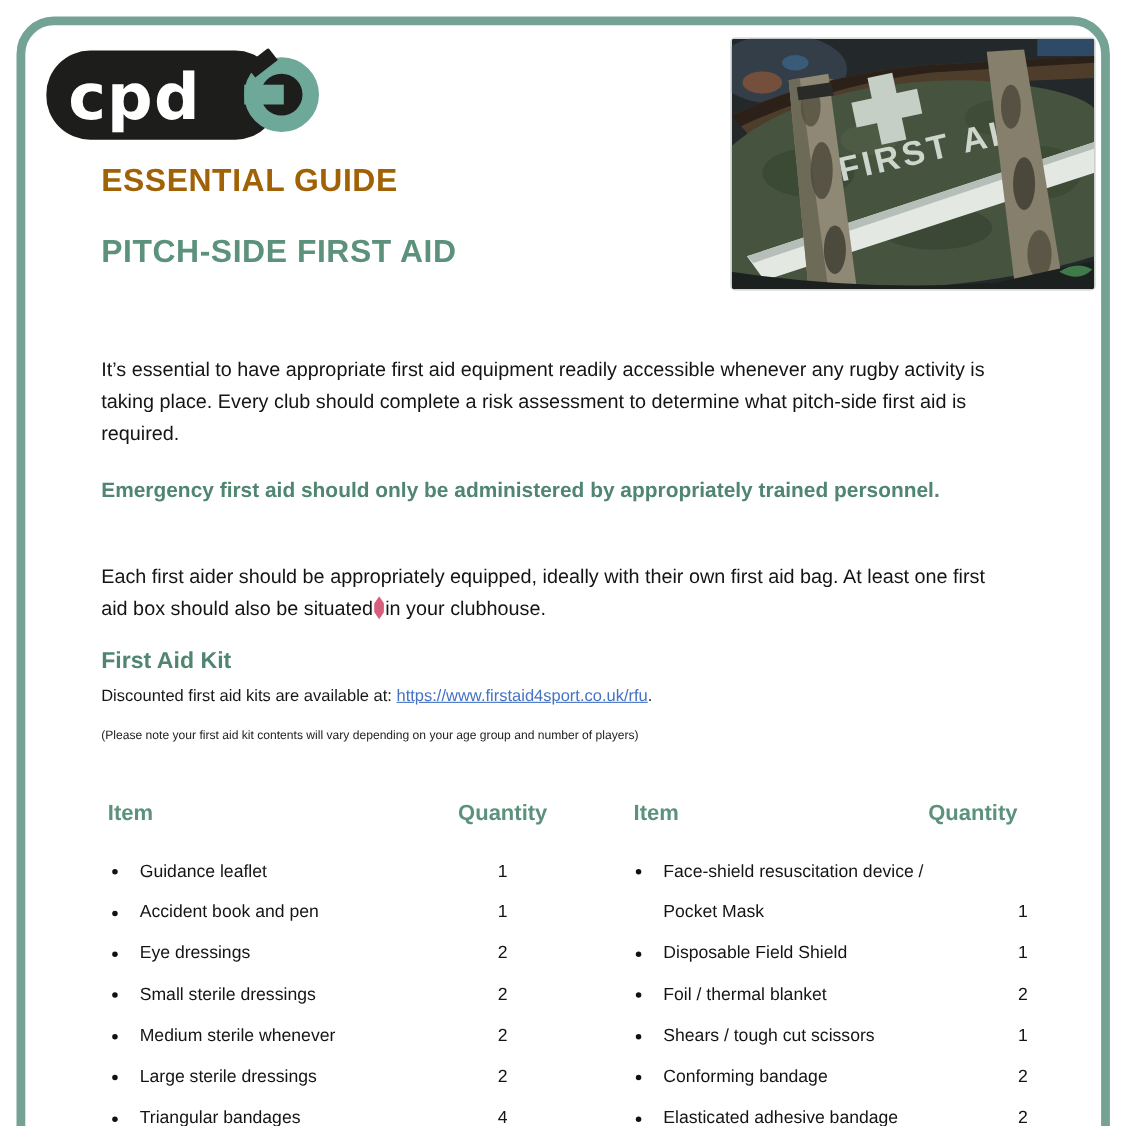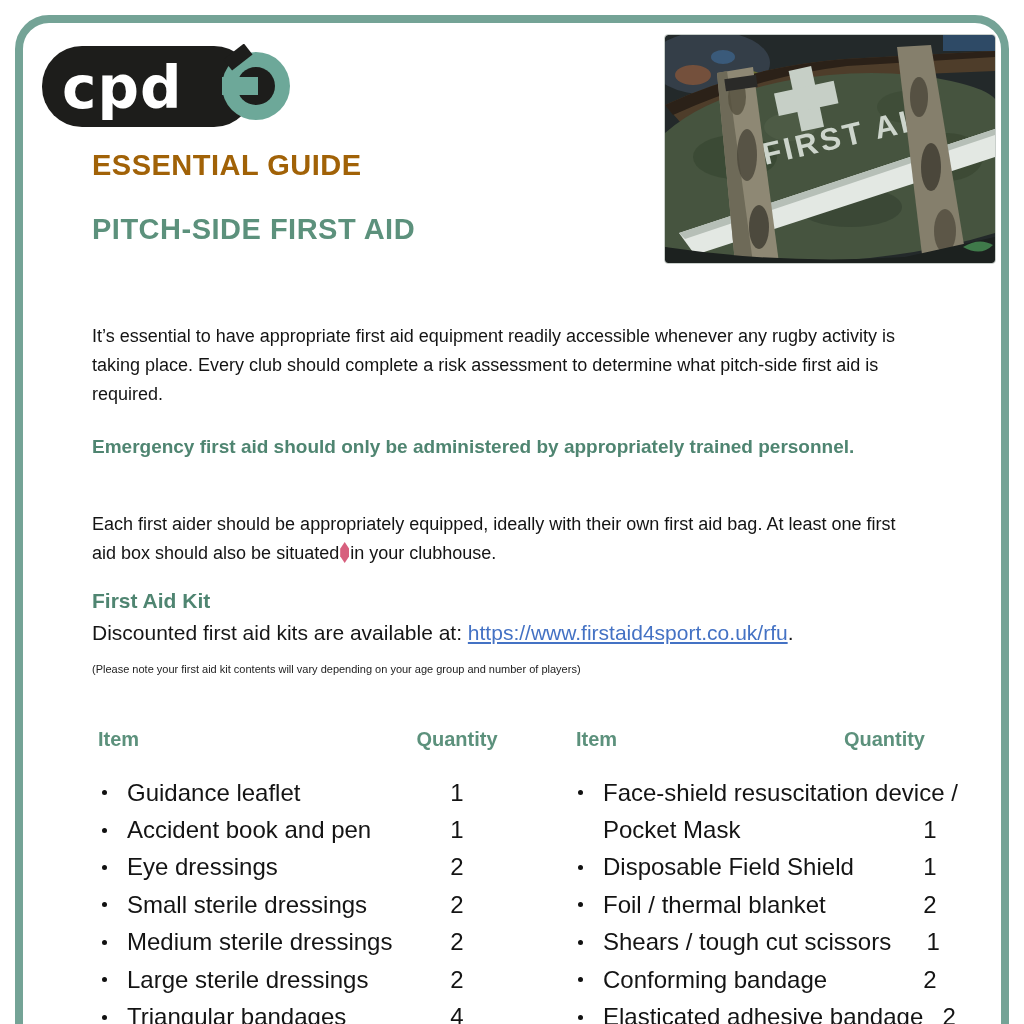--- a/index.html
+++ b/index.html
@@ -45,38 +45,38 @@
     display:inline-block;width:9px;height:21px;margin:0 1px;
     background:#d75f7d;vertical-align:-4px;
     clip-path:polygon(50% 0,100% 32%,100% 68%,50% 100%,0 68%,0 32%);
   }
   .kit-heading{
     position:absolute;left:92px;top:589px;
     font-size:21px;font-weight:bold;color:#4f8571;
   }
   .kit-link-line{
     position:absolute;left:92px;top:618px;width:860px;
-    font-size:21px;line-height:29px;
+    font-size:15px;line-height:29px;
   }
   .kit-link-line a{color:#4472c4;text-decoration:underline;}
   .kit-note{
     position:absolute;left:92px;top:663px;width:880px;
     font-size:11px;color:#222;
   }
   
   .kit-table{position:absolute;left:92px;top:728px;width:840px;}
   .kit-col{position:absolute;top:0;}
   .col-left{left:0;width:410px;}
   .col-right{left:478px;width:405px;}
   .kit-head{display:flex;align-items:baseline;height:30px;}
   .head-item{flex:1;font-size:20px;font-weight:bold;color:#5c917c;padding-left:6px;}
   .head-qty{width:90px;font-size:20px;font-weight:bold;color:#5c917c;text-align:center;}
   .col-right .head-qty{text-align:right;margin-right:50px;}
   .kit-rows{margin-top:16px;}
-  .kit-row{display:flex;align-items:center;height:37.4px;font-size:24px;}
+  .kit-row{display:flex;align-items:center;height:37.4px;font-size:16px;}
   .bullet{
     width:5px;height:5px;border-radius:50%;background:#111;
     margin-left:10px;margin-right:0;flex:0 0 5px;
   }
   .col-right .bullet{margin-left:8px;}
   .bullet.hidden{visibility:hidden;}
   .kit-label{padding-left:20px;flex:1;white-space:nowrap;color:#141414;}
   .kit-qty{width:90px;text-align:center;color:#141414;}
   .kit-qty.empty{width:0;}
 </style>
@@ -171,21 +171,21 @@
           <span class="kit-label">Eye dressings</span>
           <span class="kit-qty">2</span>
         </div>
         <div class="kit-row">
           <span class="bullet"></span>
           <span class="kit-label">Small sterile dressings</span>
           <span class="kit-qty">2</span>
         </div>
         <div class="kit-row">
           <span class="bullet"></span>
-          <span class="kit-label">Medium sterile dressings</span>
+          <span class="kit-label">Medium sterile whenever</span>
           <span class="kit-qty">2</span>
         </div>
         <div class="kit-row">
           <span class="bullet"></span>
           <span class="kit-label">Large sterile dressings</span>
           <span class="kit-qty">2</span>
         </div>
         <div class="kit-row">
           <span class="bullet"></span>
           <span class="kit-label">Triangular bandages</span>

